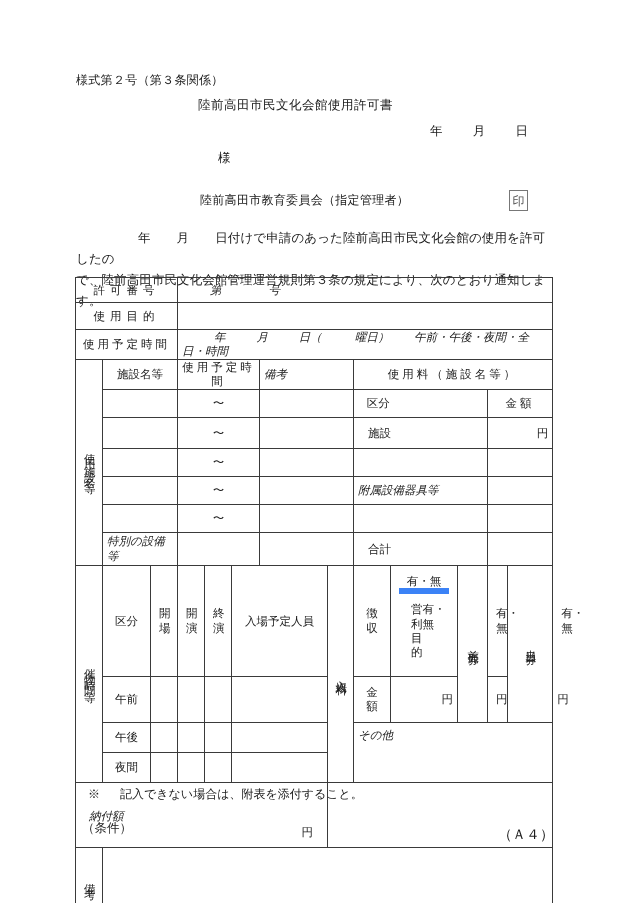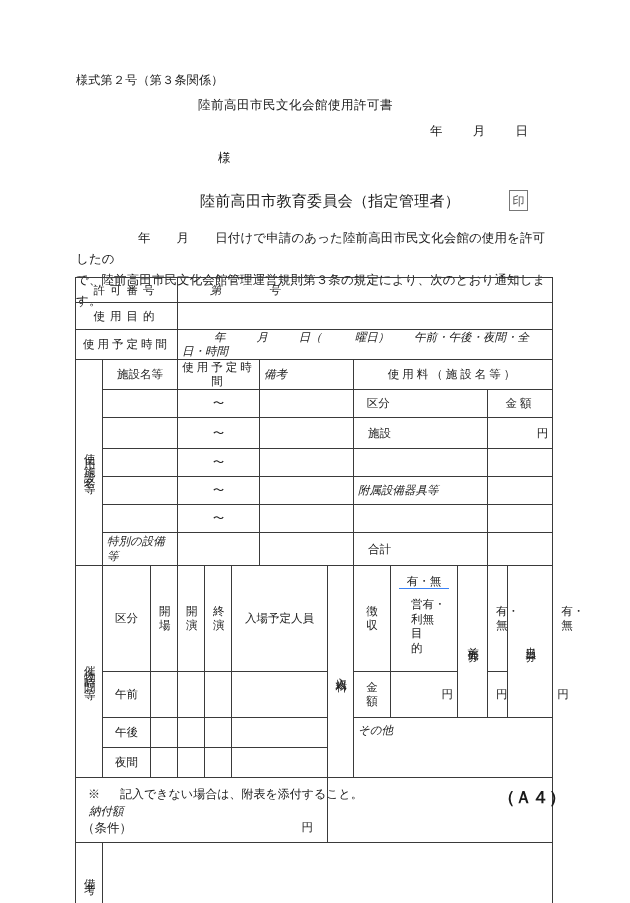--- a/index.html
+++ b/index.html
@@ -51,21 +51,21 @@
     position: absolute;
     left: 218px;
     top: 150px;
     font-size: 12.5px;
     white-space: nowrap;
   }
   .issuer {
     position: absolute;
     left: 200px;
     top: 192px;
-    font-size: 15px;
+    font-size: 12px;
     letter-spacing: 0.3px;
     white-space: nowrap;
   }
   .seal-box {
     position: absolute;
     left: 509px;
     top: 190px;
     width: 19px;
     height: 21px;
     border: 1px solid #777;
@@ -145,43 +145,42 @@
 
   
   .inner {
     width: 100%;
     height: 100%;
     border-collapse: collapse;
     table-layout: fixed;
     font-size: 11.5px;
   }
   .inner td {
-    border: 1px solid #3b82f6;
+    border: 6px solid #3b82f6;
     padding: 0 3px;
     vertical-align: middle;
     box-sizing: border-box;
   }
   .pad0 { padding: 8px !important; }
 
   
   .note {
     position: absolute;
     left: 88px;
     top: 786px;
     font-size: 12px;
     white-space: nowrap;
   }
   .note .gapn { display: inline-block; width: 14px; }
   .note-a4 {
     position: absolute;
     left: 498px;
-    top: 786px;
-    font-size: 17px;
-    white-space: nowrap;
-    font-weight: bold;
+    top: 826px;
+    font-size: 14px;
+    white-space: nowrap;
   }
   .cond {
     position: absolute;
     left: 82px;
     top: 820px;
     font-size: 12.5px;
     white-space: nowrap;
   }
 </style>
 </head>

